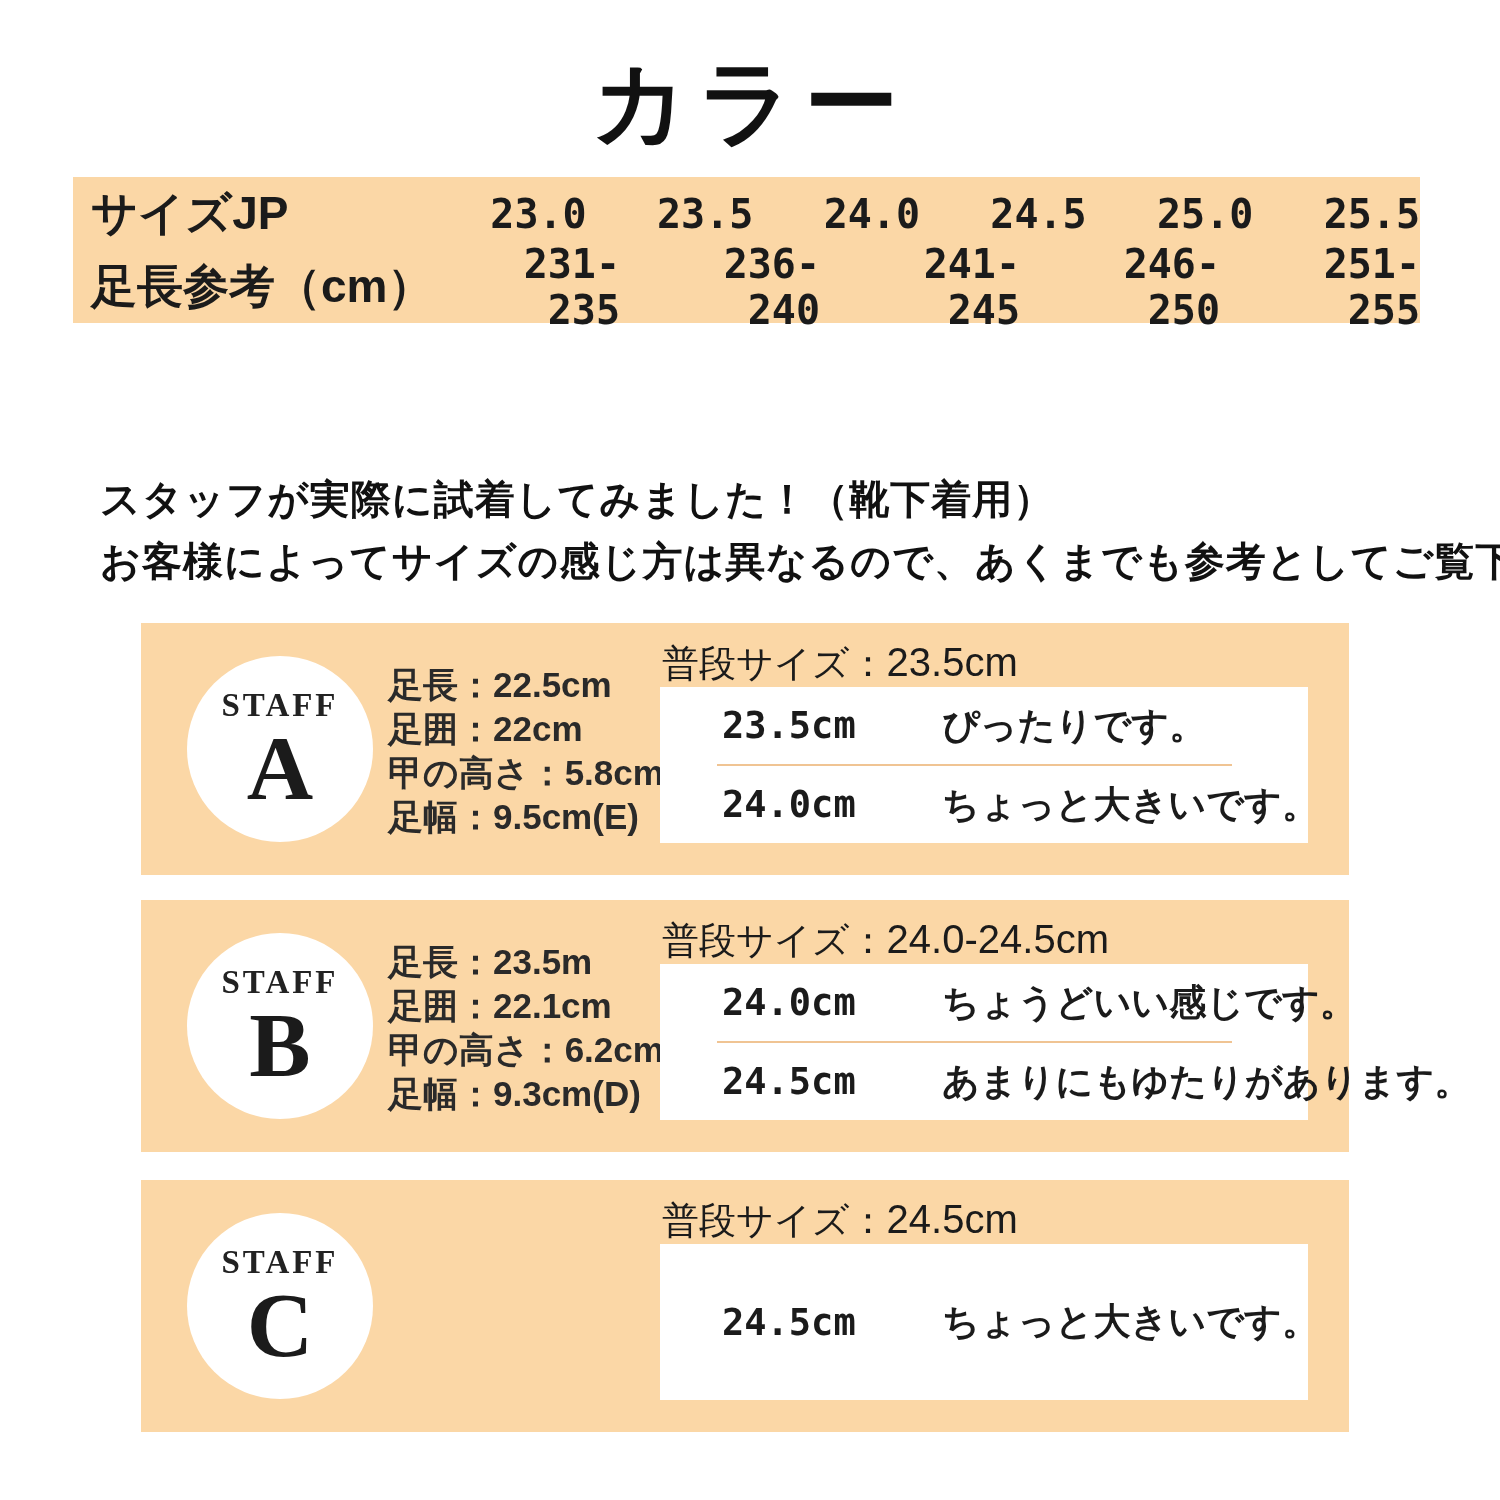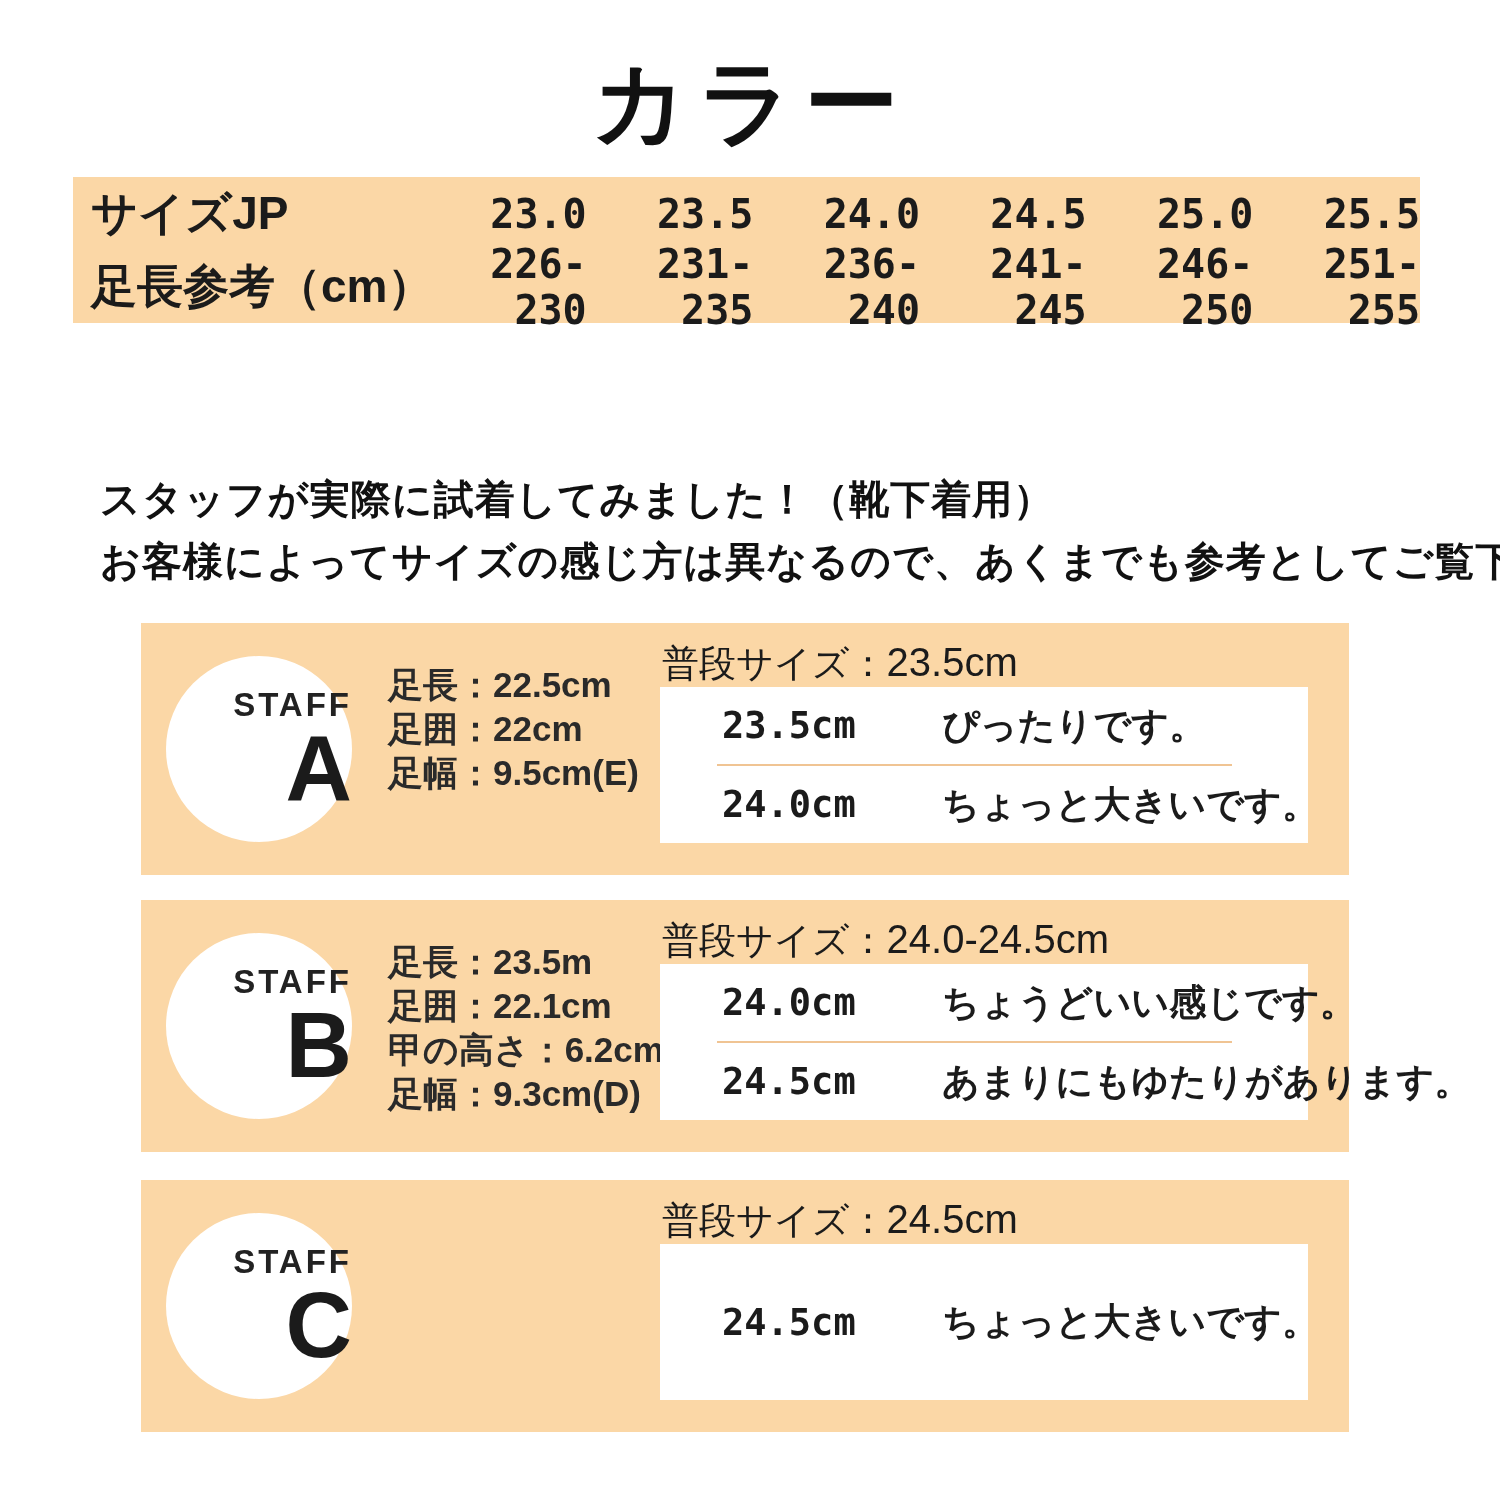--- a/index.html
+++ b/index.html
@@ -39,23 +39,23 @@
     white-space:nowrap;
   }
 
   
   .card{
     position:absolute;left:141px;width:1208px;height:252px;
     background:var(--peach);
   }
   .card.a{top:623px;} .card.b{top:900px;} .card.c{top:1180px;}
   .circle{
-    position:absolute;left:25px;top:33px;width:186px;height:186px;
+    position:absolute;left:46px;top:33px;width:186px;height:186px;
     background:#ffffff;border-radius:50%;
-    display:flex;flex-direction:column;align-items:flex-end;justify-content:center;
+    display:flex;flex-direction:column;align-items:center;justify-content:center;font-family:Liberation Serif, serif;
   }
   .circle .staff{font-size:33px;font-weight:600;letter-spacing:3px;color:#222;}
   .circle .letter{font-size:92px;font-weight:700;line-height:88px;color:#1b1b1b;}
   .stats{
     position:absolute;left:247px;top:40px;
     font-size:35px;font-weight:700;line-height:44px;color:#2a2a2a;
     white-space:nowrap;
   }
   .usual{
     position:absolute;left:521px;top:16px;
@@ -86,21 +86,20 @@
       <div class="tlabel">サイズJP</div>
       <div class="tcell">23.0</div>
       <div class="tcell">23.5</div>
       <div class="tcell">24.0</div>
       <div class="tcell">24.5</div>
       <div class="tcell">25.0</div>
       <div class="tcell">25.5</div>
     </div>
     <div class="trow r3 peach">
       <div class="tlabel">足長参考（cm）</div>
-      <div class="tcell">226-230</div>
       <div class="tcell">231-235</div>
       <div class="tcell">236-240</div>
       <div class="tcell">241-245</div>
       <div class="tcell">246-250</div>
       <div class="tcell">251-255</div>
     </div>
   </div>
 
   <div class="notes">
     <div>スタッフが実際に試着してみました！（靴下着用）</div>
@@ -108,20 +107,21 @@
   </div>
 
   <div class="card a">
     <div class="circle">
       <span class="staff">STAFF</span>
       <span class="letter">A</span>
     </div>
     <div class="stats">
       <div>足長：22.5cm</div>
       <div>足囲：22cm</div>
+      <div>甲の高さ：5.8cm</div>
       <div>足幅：9.5cm(E)</div>
     </div>
     <div class="usual">
       <span>普段サイズ：</span><span class="val">23.5cm</span>
     </div>
     <div class="fitbox">
       <div class="fitrow">
         <span class="fitsize">23.5cm</span>
         <span class="fitcomment">ぴったりです。</span>
       </div>

